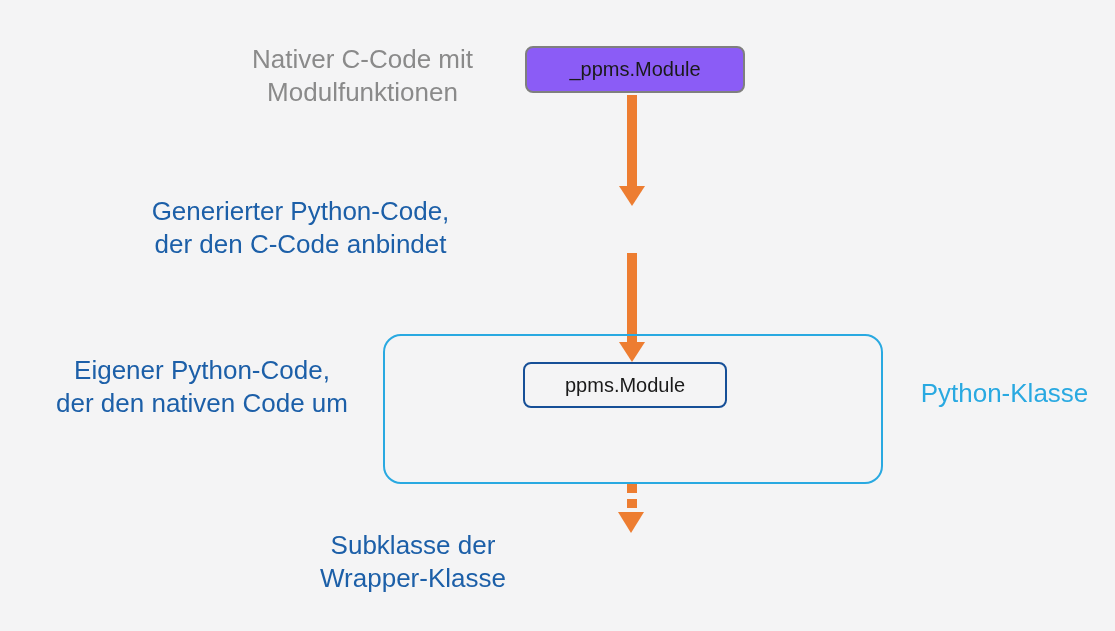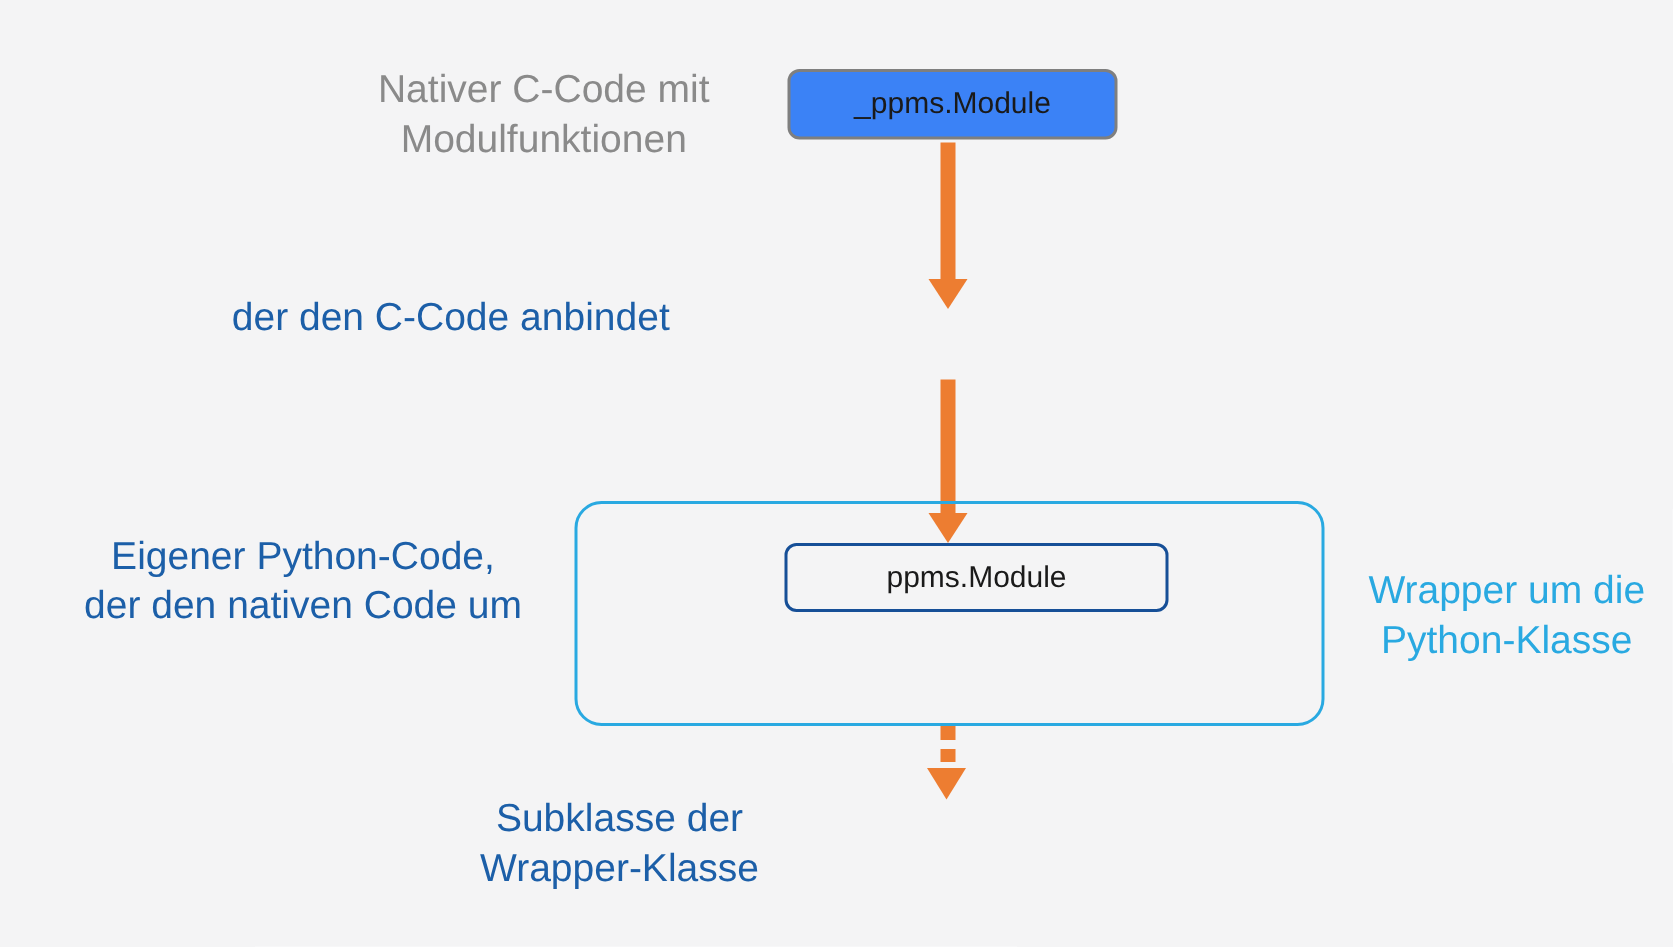--- a/index.html
+++ b/index.html
@@ -22,26 +22,26 @@
   .lbl-blue  { color:#1C5FA8; }
   .lbl-cyan  { color:#29A9E1; }
   .node {
     position:absolute;
     box-sizing:border-box;
     display:flex;
     align-items:center;
     justify-content:center;
     font-size:20px;
     color:#1A1A1A;
-    background:#3b82f6;
+    background:#8b5cf6;
     border-radius:8px;
   }
   .node-native   { left:525px; top:46px;  width:220px; height:47px; border:2px solid #7F7F7F; }
   .node-generated{ left:523px; top:207px; width:220px; height:44px; border:2.5px solid #1E66AB; }
-  .node-wrapped  { left:523px; top:362px; width:256px; height:46px; border:2.5px solid #164F97; background:transparent; }
+  .node-wrapped  { left:523px; top:362px; width:204px; height:46px; border:2.5px solid #164F97; background:transparent; }
   .node-subclass { left:523px; top:533px; width:219px; height:49px; border:2.5px dashed #1F63AE; border-radius:10px; background:transparent; }
   .wrapper-box {
     position:absolute;
     box-sizing:border-box;
     left:383px; top:334px; width:500px; height:150px;
     border:2.5px solid #29A9E1;
     border-radius:18px;
     background:transparent;
   }
   .base-path {
@@ -86,38 +86,38 @@
     <span>Modulfunktionen</span>
   </div>
   <div class="node node-native">
     <span>_ppms.Module</span>
   </div>
 
   <div class="arrow-shaft shaft-1"></div>
   <div class="arrow-head head-1"></div>
 
   <div class="side-label lbl-blue" style="left:148px; top:195px; width:305px;">
+    <span>Generierter Python-Code,</span>
     <span>der den C-Code anbindet</span>
   </div>
 
   <div class="arrow-shaft shaft-2"></div>
 
   <div class="wrapper-box"></div>
   <div class="arrow-head head-2"></div>
   <div class="node node-wrapped">
     <span>ppms.Module</span>
   </div>
 
   <div class="side-label lbl-blue" style="left:22px; top:354px; width:360px;">
     <span>Eigener Python-Code,</span>
     <span>der den nativen Code um</span>
   </div>
 
   <div class="side-label lbl-cyan" style="left:897px; top:377px; width:215px;">
-    <span>Wrapper um die</span>
     <span>Python-Klasse</span>
   </div>
 
   <div class="arrow-shaft-dashed shaft-3"></div>
   <div class="arrow-head head-3"></div>
 
   <div class="side-label lbl-blue" style="left:288px; top:529px; width:202px;margin-left:24px;">
     <span>Subklasse der</span>
     <span>Wrapper-Klasse</span>
   </div>

